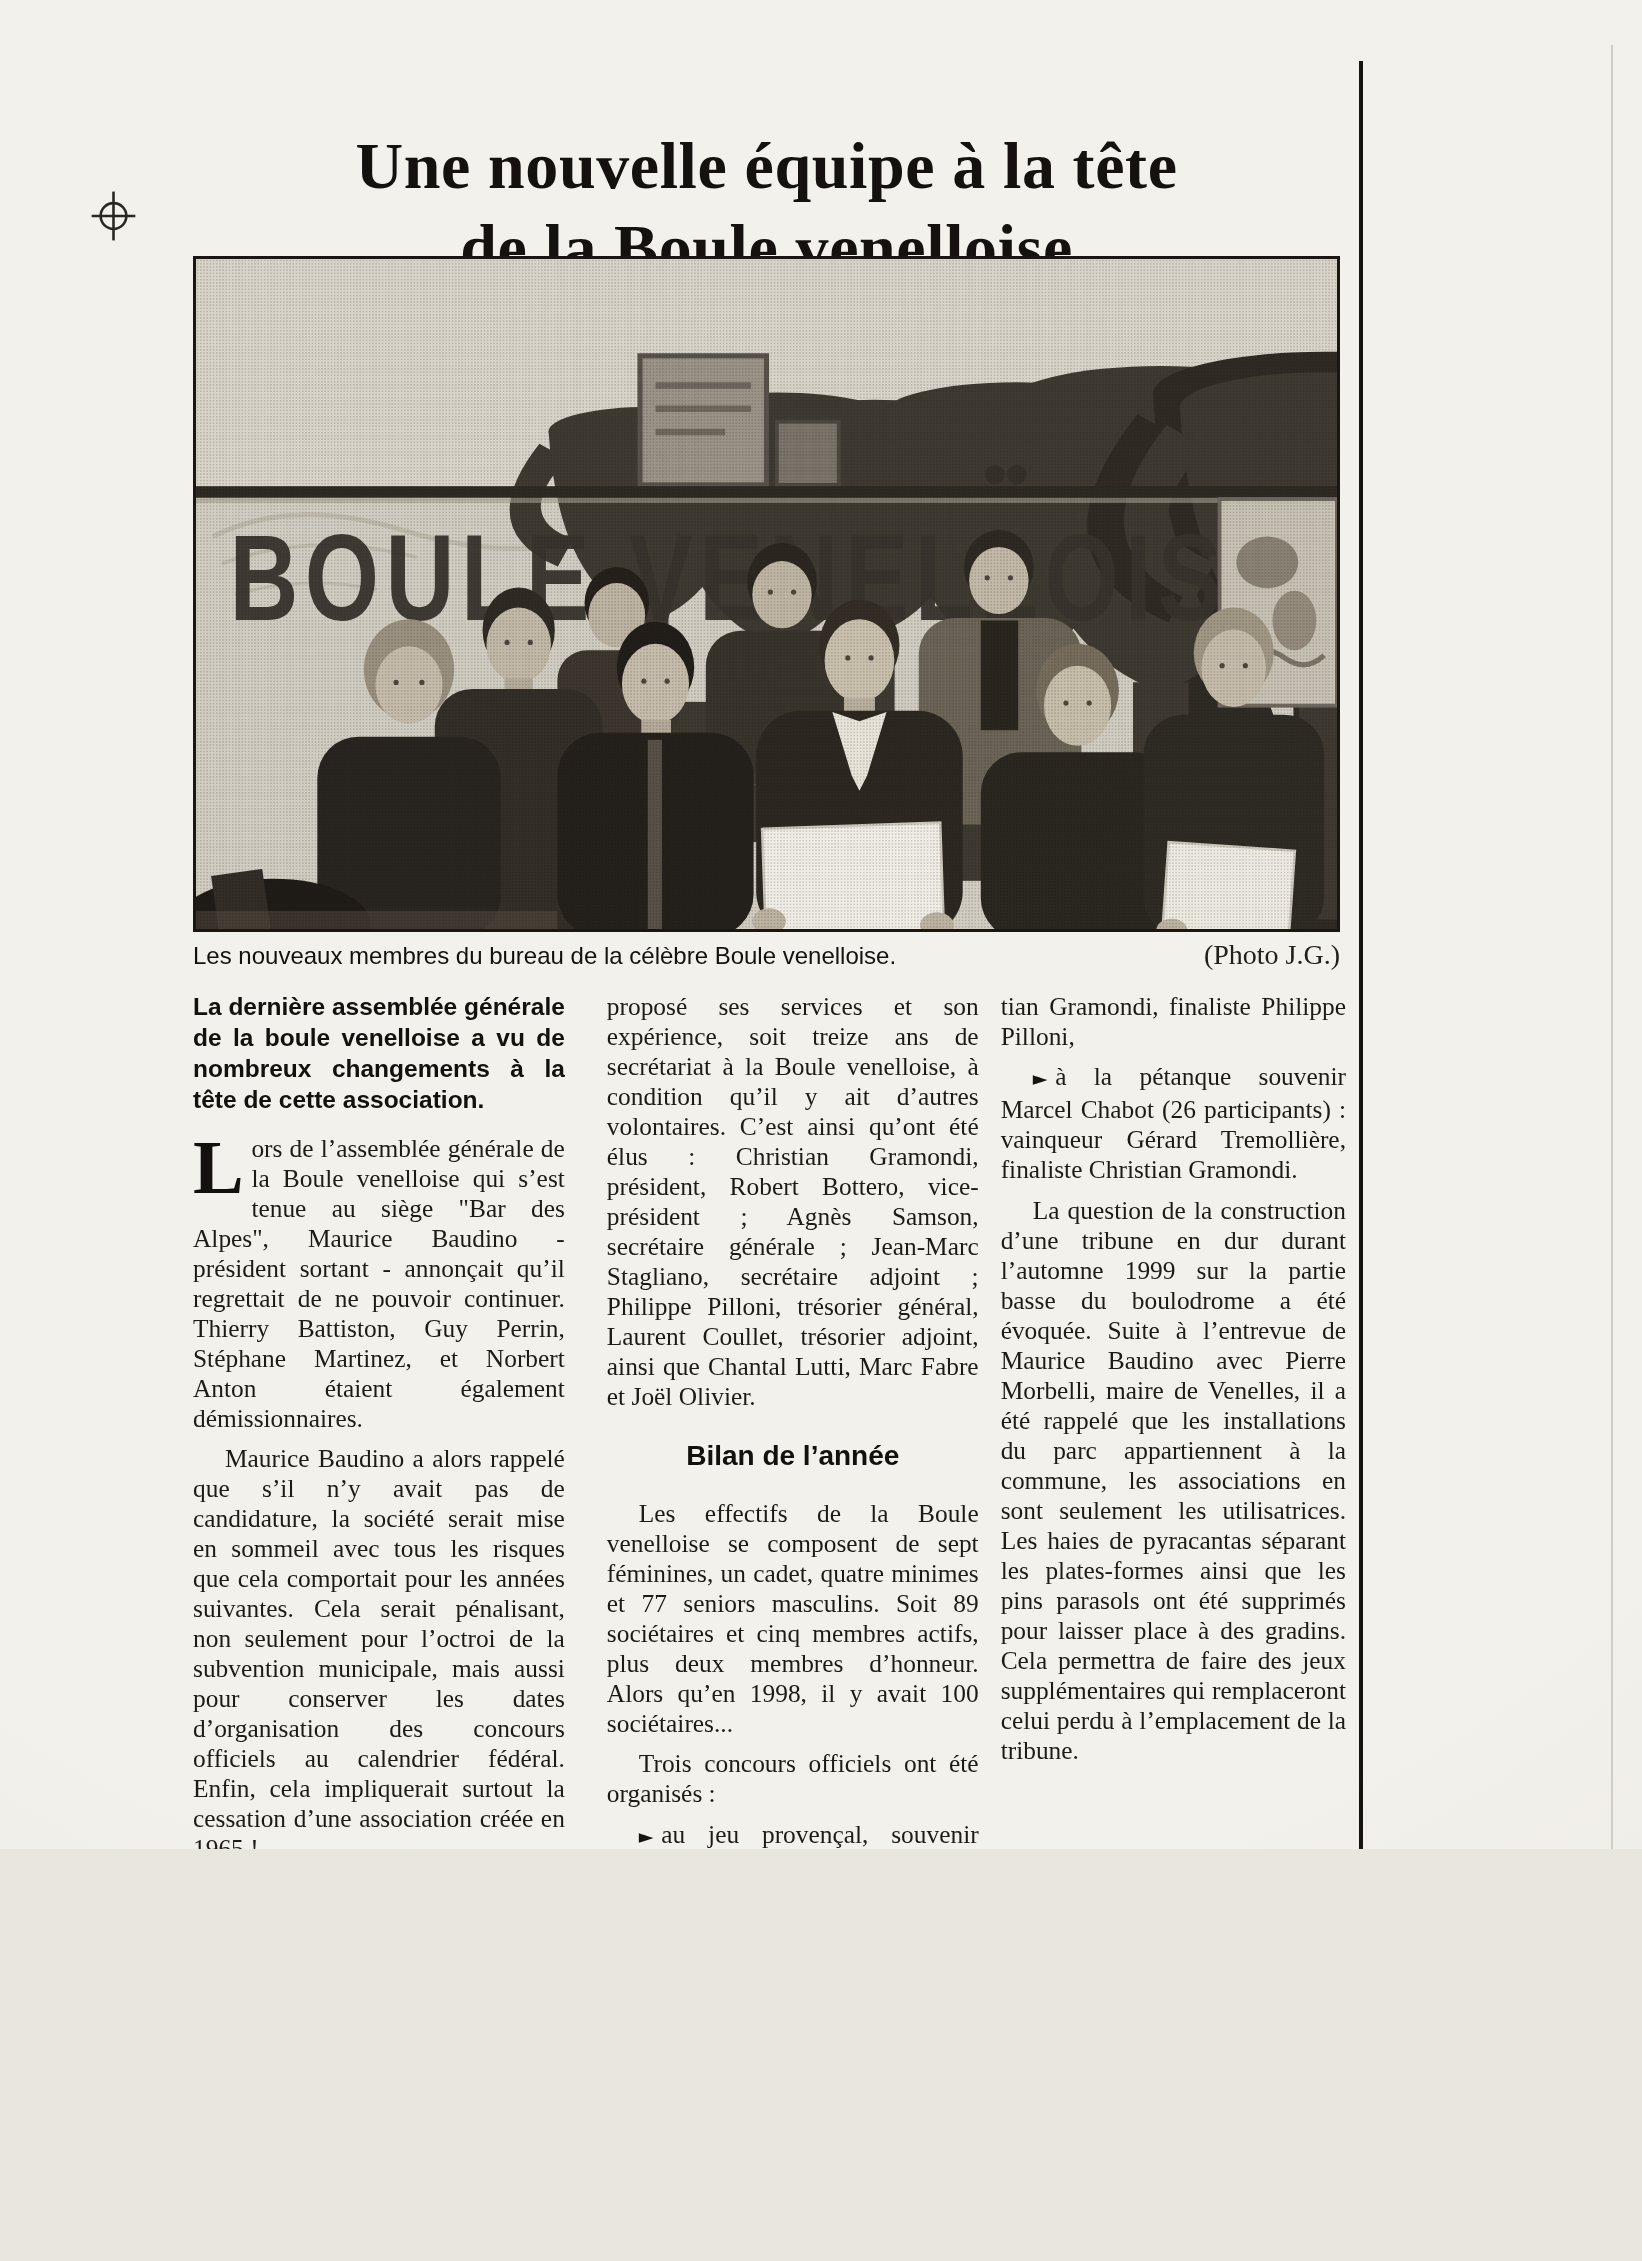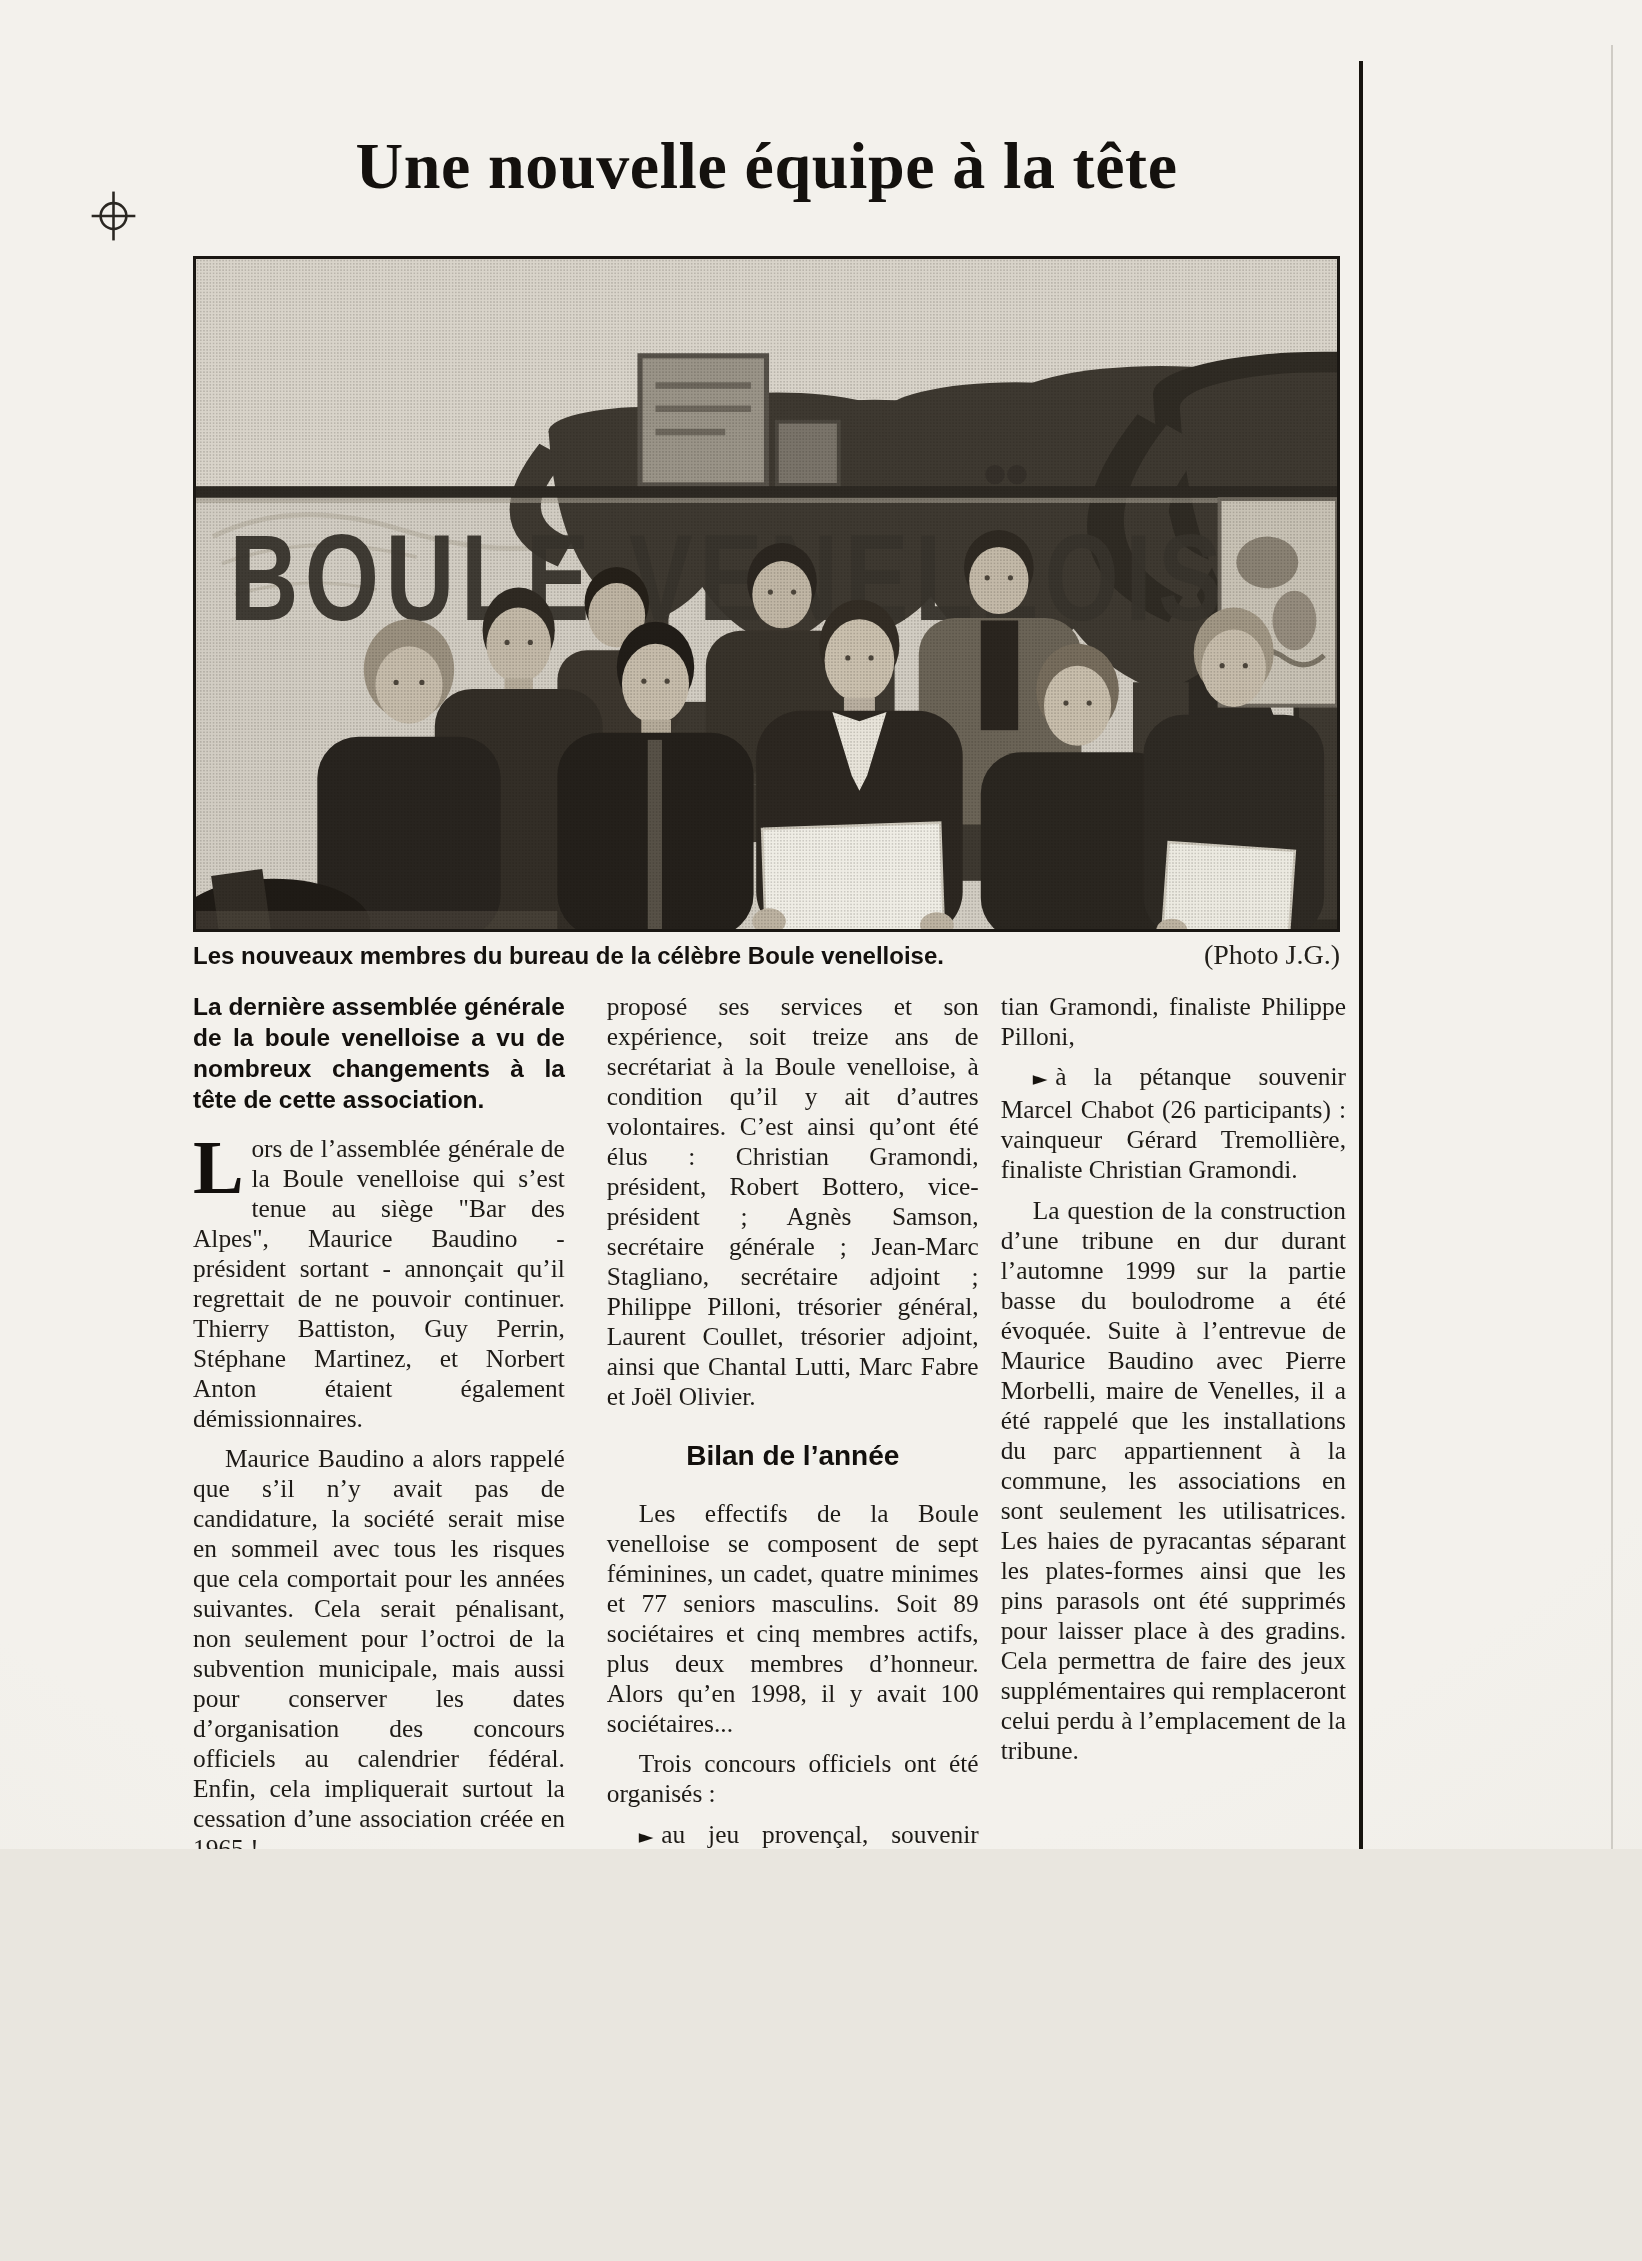--- a/index.html
+++ b/index.html
@@ -25,21 +25,21 @@
   .photo::after {
     content:""; position:absolute; inset:0; pointer-events:none;
     background-image: radial-gradient(rgba(20,16,10,0.16) 0.6px, transparent 1px);
     background-size:3.2px 3.2px;
   }
   
   .caption-row {
     position:absolute; left:193px; top:939px; width:1147px;
     display:flex; justify-content:space-between; align-items:baseline;
   }
-  .caption { font-family:"Liberation Sans", sans-serif; font-weight:700; font-size:24px; color:#14110e; }
+  .caption { font-family:"Liberation Sans", sans-serif; font-weight:400; font-size:24px; color:#14110e; }
   .credit  { font-size:28px; color:#23201b; }
   
   .cols { position:absolute; left:193px; top:991px; width:1153px; display:flex; }
   .col  { font-size:25.4px; line-height:30px; text-align:justify; color:#1e1b17; }
   .col-1 { width:379px; margin-right:22px; }
   .col-2 { width:379px; margin-right:22px;margin-left:20px; }
   .col-3 { width:352px; }
   .col p { margin:0 0 10.3px 0; }
   .ind   { text-indent:32px; }
   .intro {
@@ -76,20 +76,21 @@
 <div class="page">
 
   <svg class="reg-mark" width="49" height="54" viewBox="0 0 76 84">
     <circle cx="38" cy="42" r="20" fill="none" stroke="#2a2722" stroke-width="4"></circle>
     <line x1="4" y1="42" x2="72" y2="42" stroke="#2a2722" stroke-width="4"></line>
     <line x1="38" y1="4" x2="38" y2="80" stroke="#2a2722" stroke-width="4"></line>
   </svg>
 
   <h1 class="headline">
     <span>Une nouvelle équipe à la tête</span><br>
+    <span>de la Boule venelloise</span>
   </h1>
 
   <figure class="photo" style="margin:0">
     <svg viewBox="0 0 1768 1038" preserveAspectRatio="none">
       <defs>
         <symbol id="cup" viewBox="0 0 100 170">
           <ellipse cx="50" cy="10" rx="33" ry="8"></ellipse>
           <path d="M17 10 Q20 62 50 72 Q80 62 83 10 Z"></path>
           <path d="M14 14 Q-8 42 20 54 L25 45 Q5 38 23 19 Z"></path>
           <path d="M86 14 Q108 42 80 54 L75 45 Q95 38 77 19 Z"></path>

